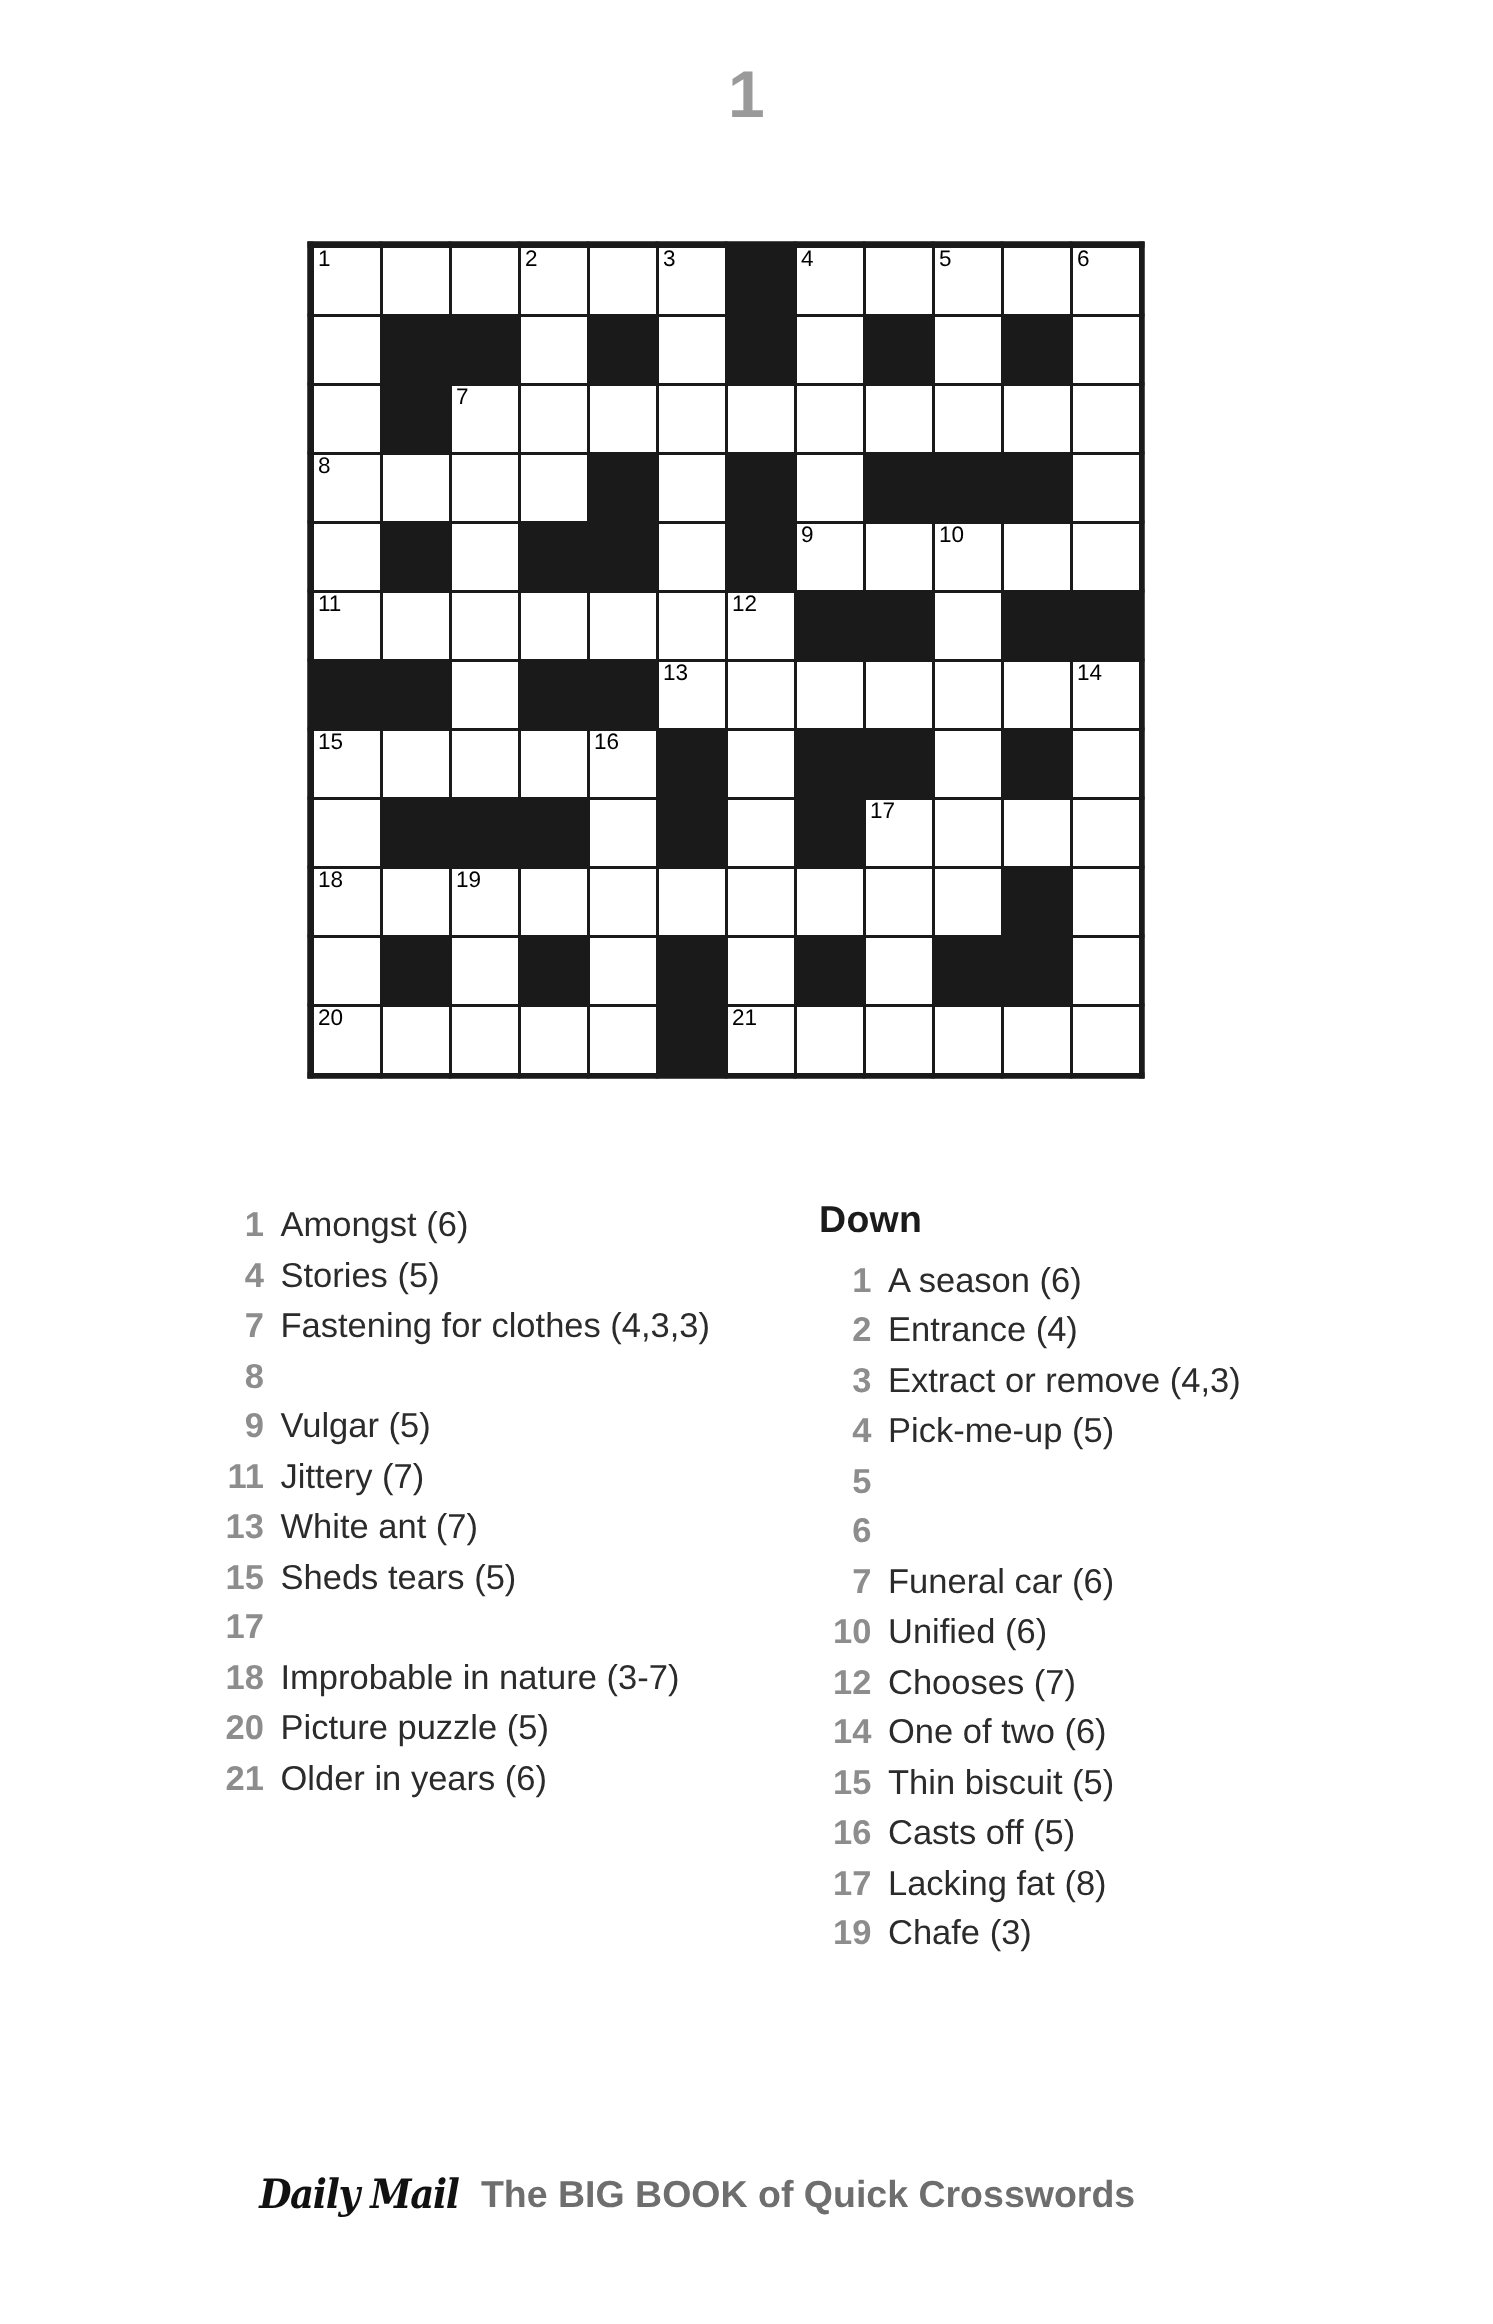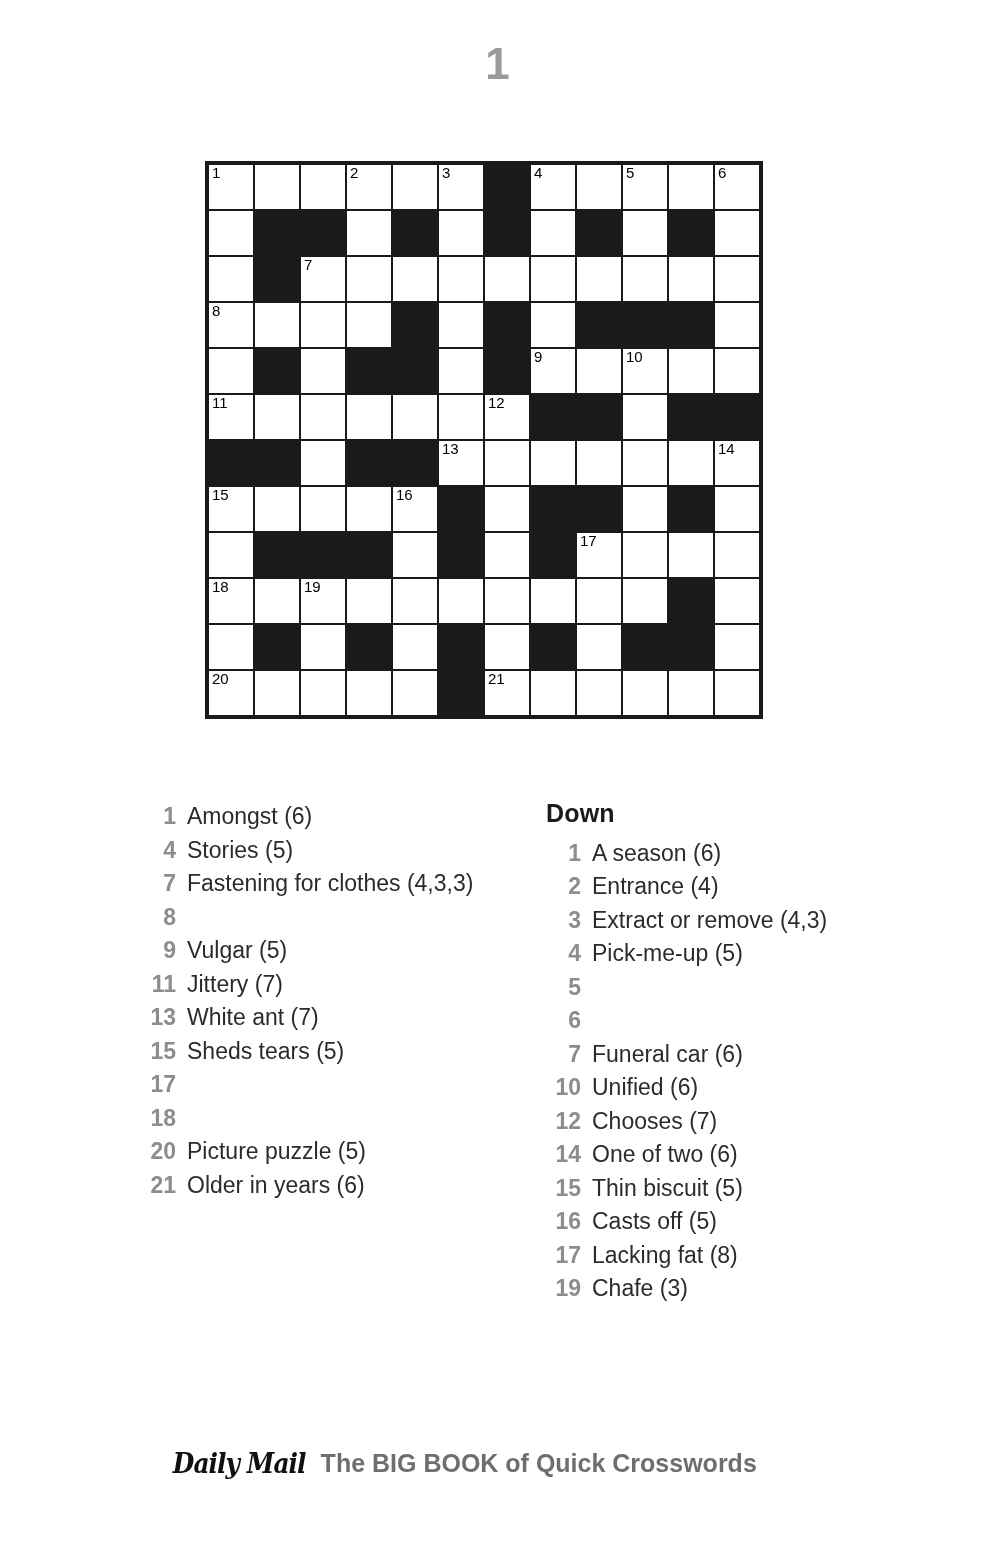--- a/index.html
+++ b/index.html
@@ -410,20 +410,21 @@
           </li>
           <li>
             <span class="cno">15</span>
             <span class="ctext">Sheds tears (5)</span>
           </li>
           <li>
             <span class="cno">17</span>
           </li>
           <li>
             <span class="cno">18</span>
+            <span class="ctext">Improbable in nature (3-7)</span>
           </li>
           <li>
             <span class="cno">20</span>
             <span class="ctext">Picture puzzle (5)</span>
           </li>
           <li>
             <span class="cno">21</span>
             <span class="ctext">Older in years (6)</span>
           </li>
         </ul>

